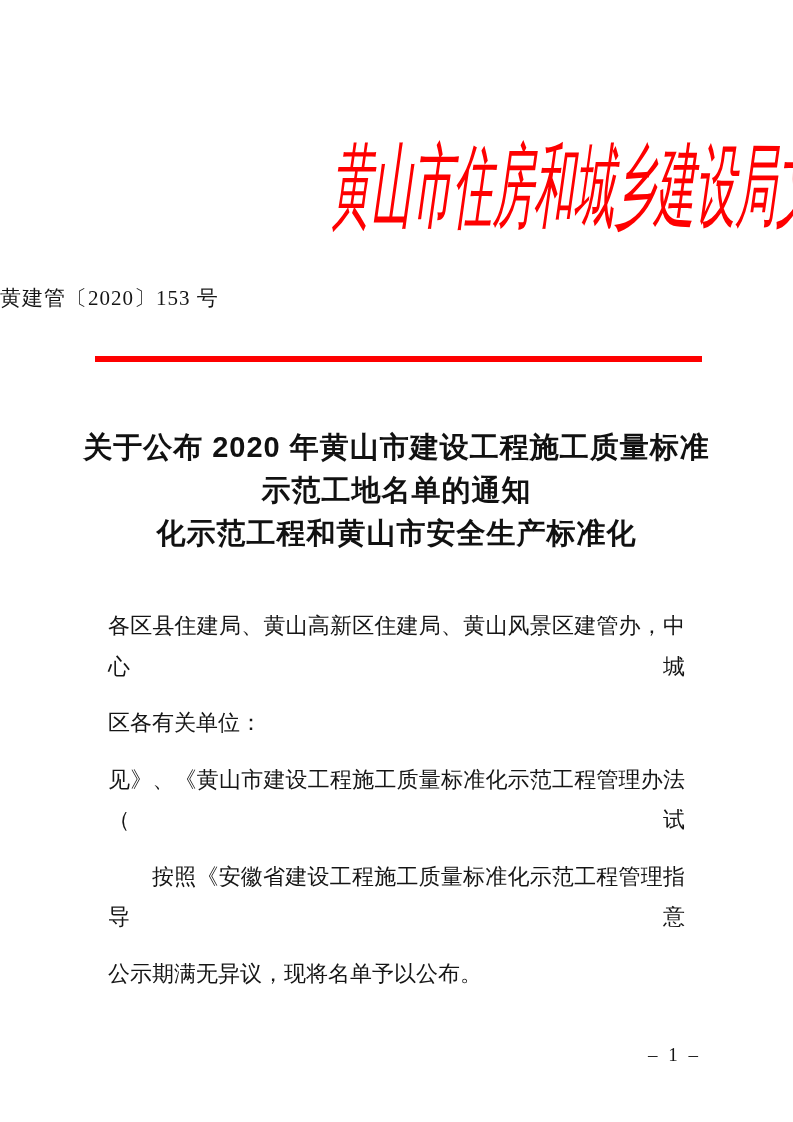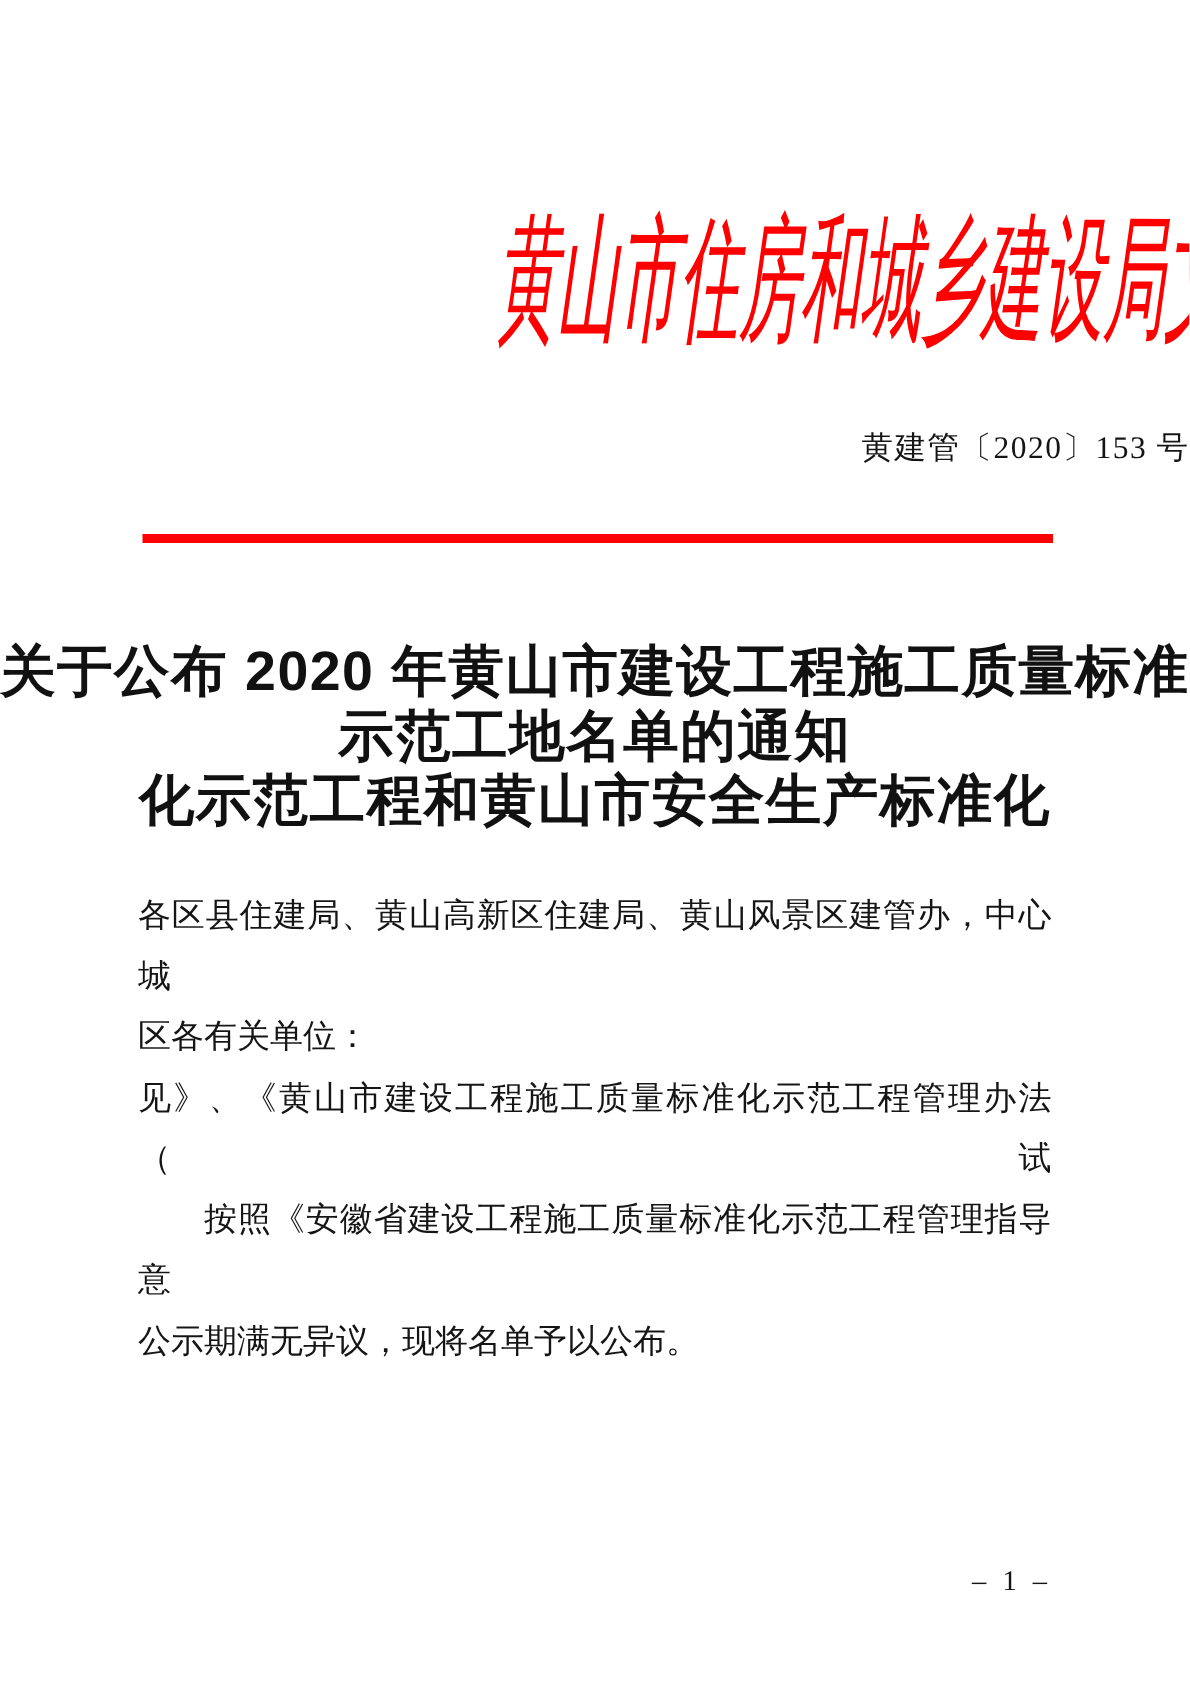--- a/index.html
+++ b/index.html
@@ -33,21 +33,21 @@
     transform-origin: 50% 50%;
     letter-spacing: 0;
   }
 
   
   .doc-no {
     position: absolute;
     top: 284px;
     left: 0;
     width: 100%;
-    text-align: right;
+    text-align: left;
     font-size: 21px;
     letter-spacing: 1px;
   }
 
   
   .red-rule {
     position: absolute;
     top: 356px;
     left: 95px;
     width: 607px;
@@ -57,38 +57,38 @@
 
   
   .title {
     position: absolute;
     top: 426px;
     left: 0;
     width: 100%;
     text-align: center;
     font-family: "Liberation Sans", "DejaVu Sans", sans-serif;
     font-weight: 700;
-    font-size: 37px;
+    font-size: 29px;
     line-height: 43px;
     letter-spacing: 1px;
     color: #111;
   }
   .title .t-line { display: block; }
 
   
   .body-block {
     position: absolute;
     top: 590px;
     left: 92px;
     width: 609px;
     font-size: 22px;
     line-height: 40.5px;
     color: #151515;
   }
-  .body-block p { margin: 0; }
+  .body-block p { margin: 16px; }
   .just { text-align: justify; text-align-last: justify; }
   .ind  { text-indent: 2em; }
 
   
   .page-no {
     position: absolute;
     top: 1044px;
     right: 92px;
     font-size: 19px;
     letter-spacing: 3px;

